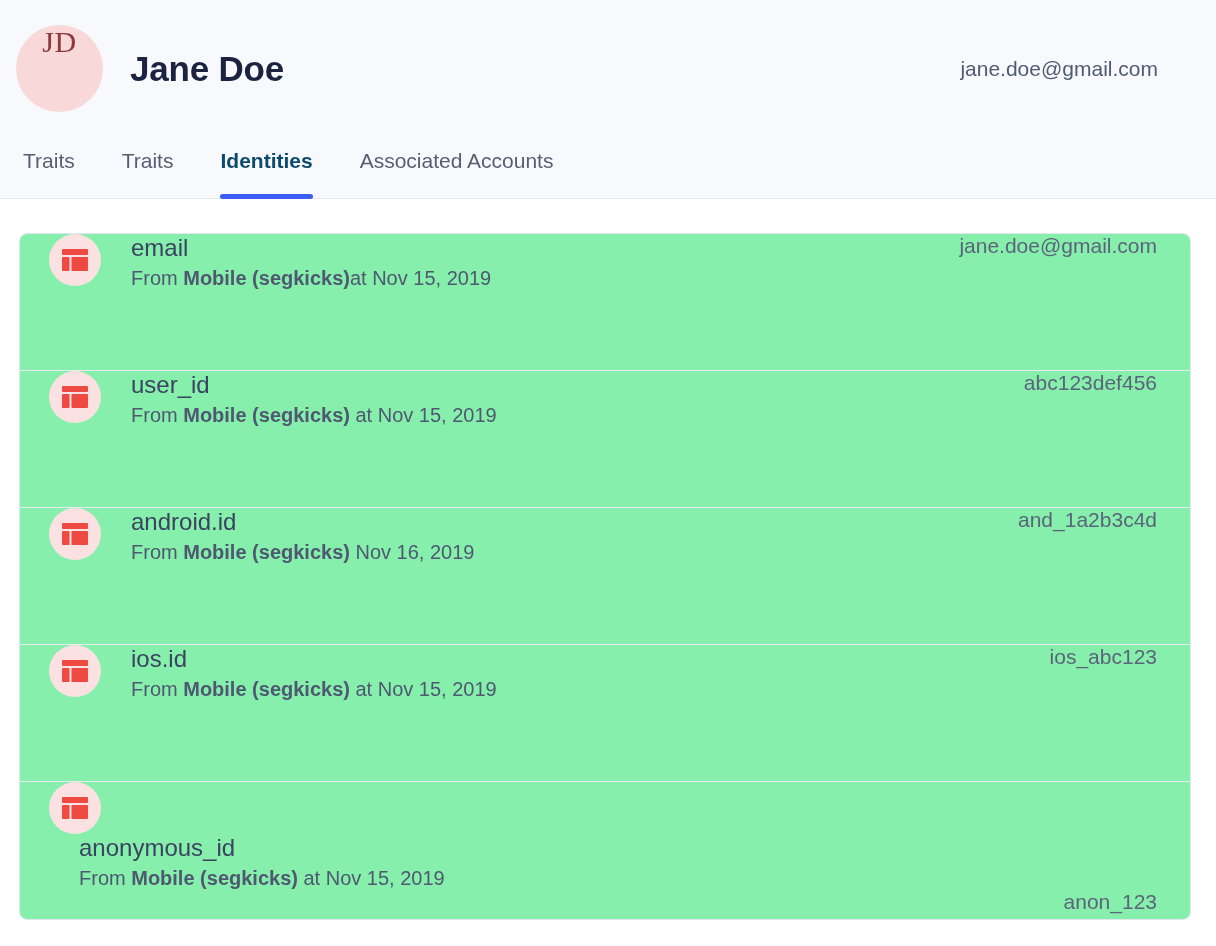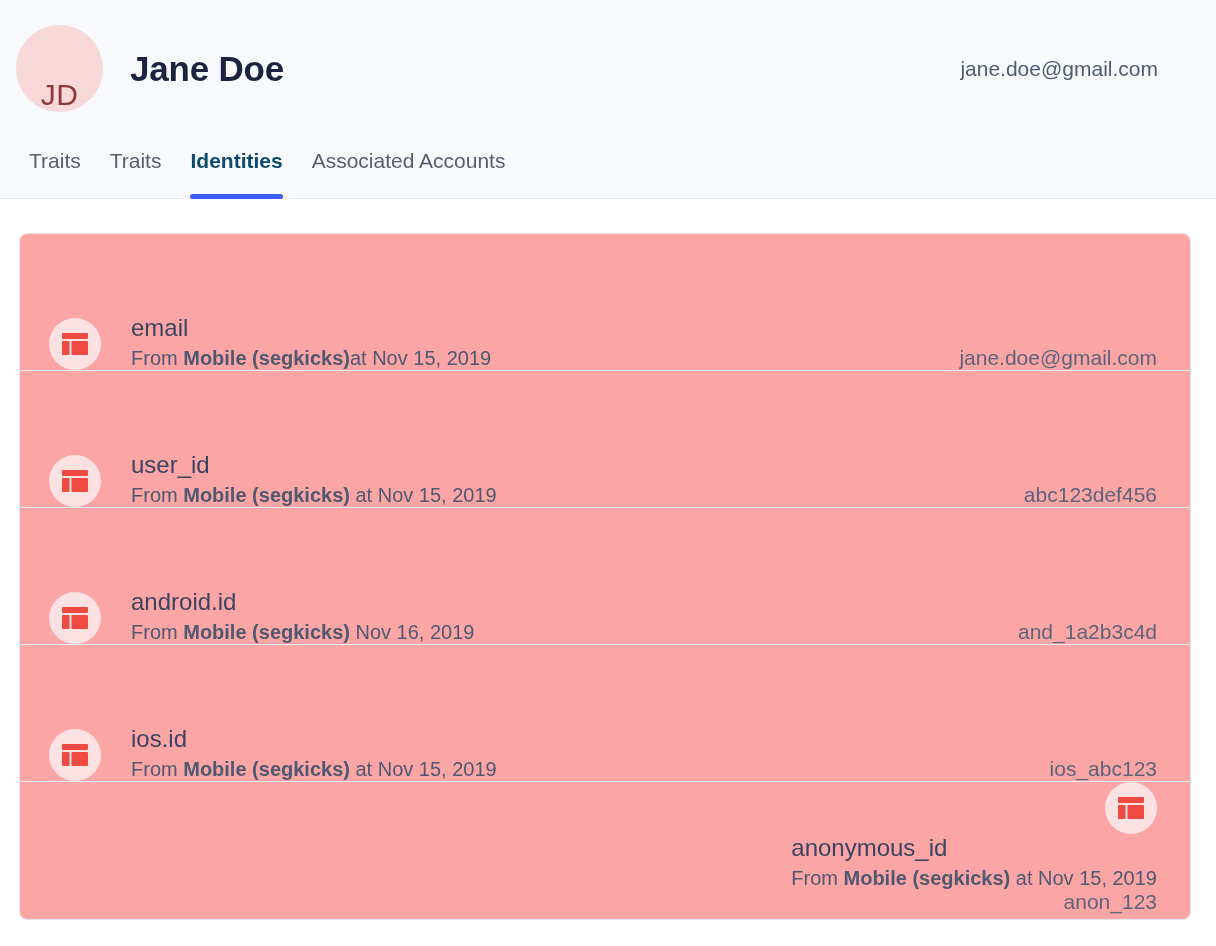--- a/index.html
+++ b/index.html
@@ -20,23 +20,24 @@
     display: flex;
     align-items: center;
     padding: 25px 58px 0 16px;
   }
   .avatar {
     width: 87px;
     height: 87px;
     border-radius: 50%;
     background: #f8d8d8;
     display: flex;
-    align-items: flex-end;
+    align-items: flex-start;
     justify-content: center;
     flex: 0 0 auto;
+    font-family: Liberation Serif, serif;
   }
   .avatar span {
     font-size: 30px;
     color: #8e383b;
     letter-spacing: 0.5px;
   }
   .page-title {
     margin-left: 27px;
     font-size: 35px;
     font-weight: 700;
@@ -45,22 +46,22 @@
   }
   .header-email {
     margin-left: auto;
     font-size: 21px;
     color: #515a74;
   }
 
   
   .tabs {
     display: flex;
-    gap: 29px;
-    padding-left: 29px;
+    gap: 47px;
+    padding-left: 23px;
     margin-top: 37px;
   }
   .tab {
     position: relative;
     font-size: 21px;
     color: #575e72;
     padding-bottom: 25px;
     cursor: pointer;
     white-space: nowrap;
   }
@@ -79,25 +80,25 @@
   
   .content { padding: 34px 25px 19px 19px; }
   .card {
     background: #ffffff;
     border: 1px solid #e3e6ee;
     border-radius: 8px;
     overflow: hidden;
   }
   .row {
     display: flex;
-    align-items: flex-end;
+    align-items: flex-start;
     height: 137px;
     padding: 0 33px 0 29px;
     border-bottom: 1px solid #e9ebf2;
-    background: #fca5a5;
+    background: #86efac;
   }
   .row:last-child { border-bottom: none; flex-direction: column; }
   .row-icon {
     width: 52px;
     height: 52px;
     border-radius: 50%;
     background: #fbe1e1;
     display: flex;
     align-items: center;
     justify-content: center;

